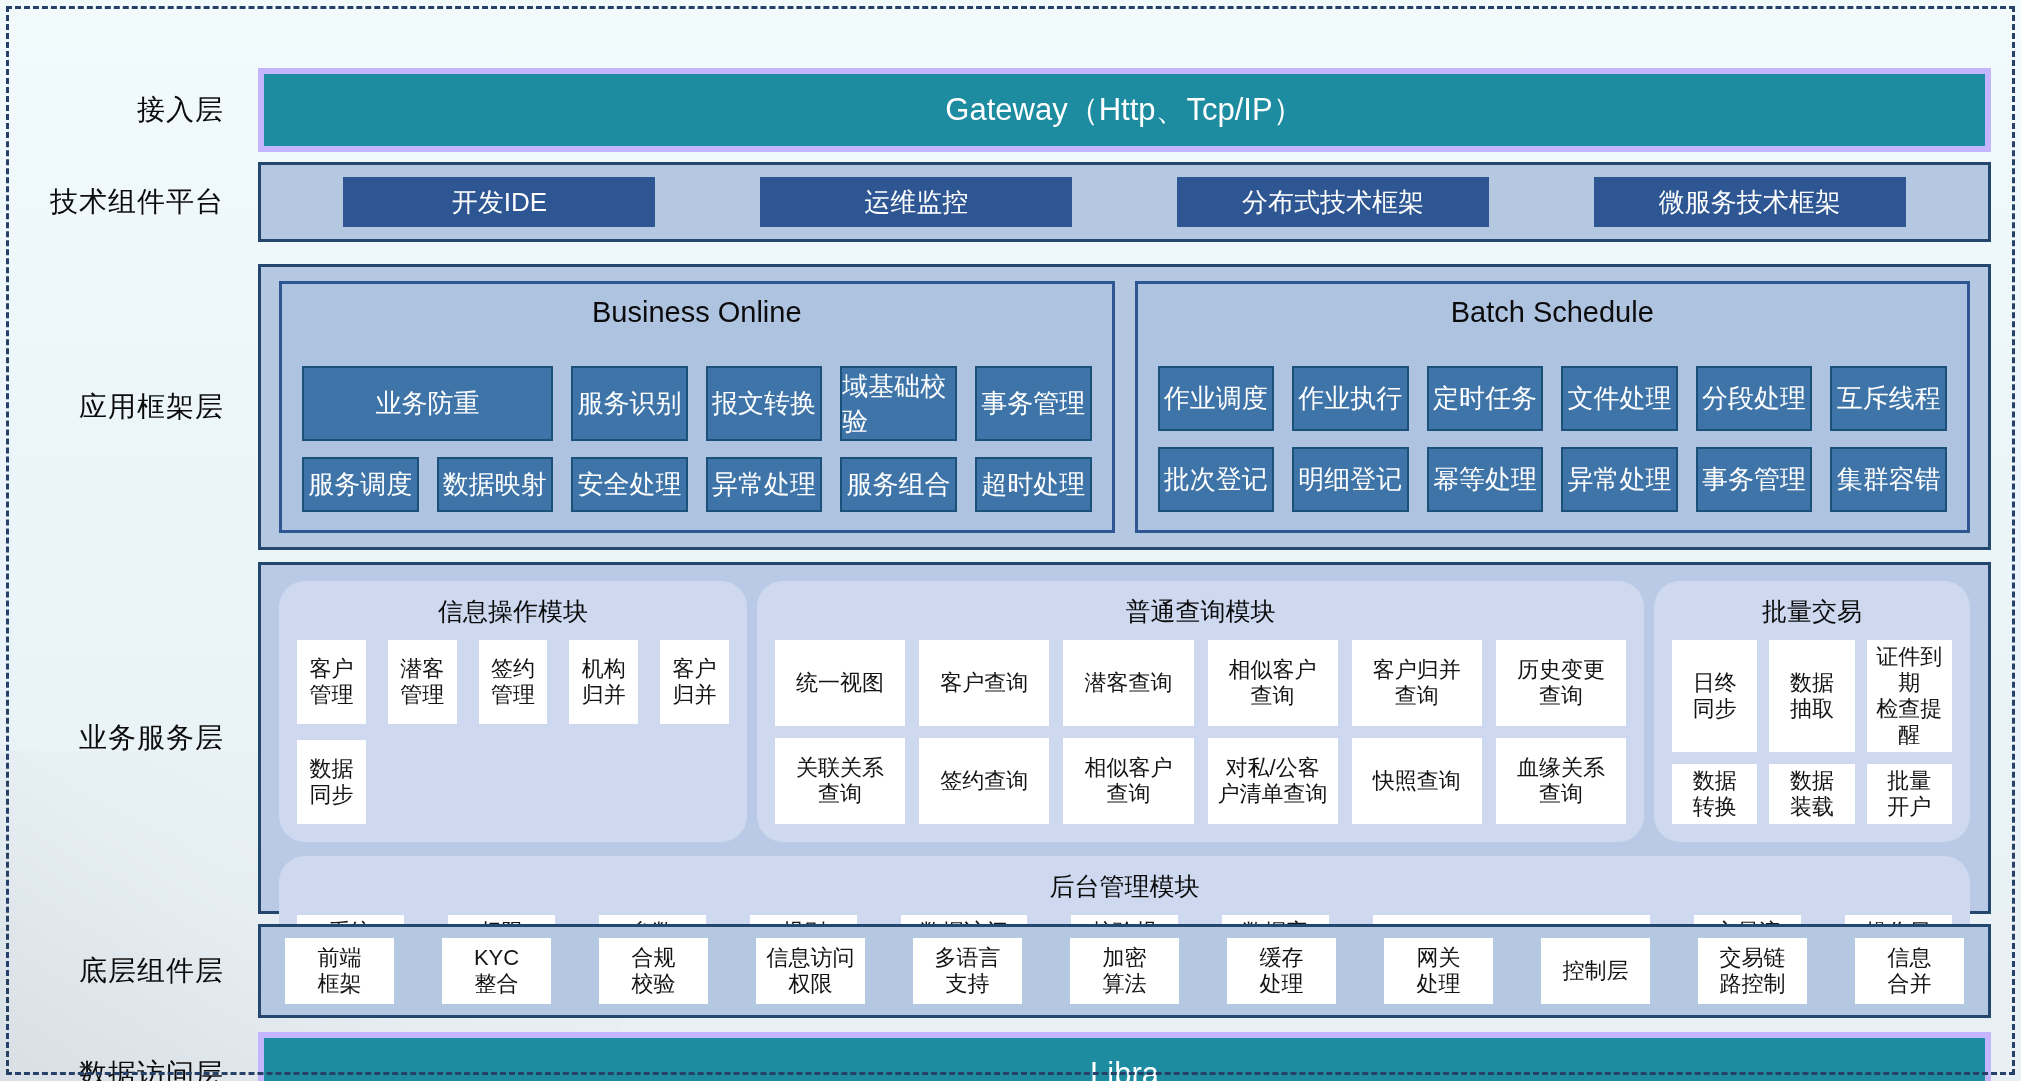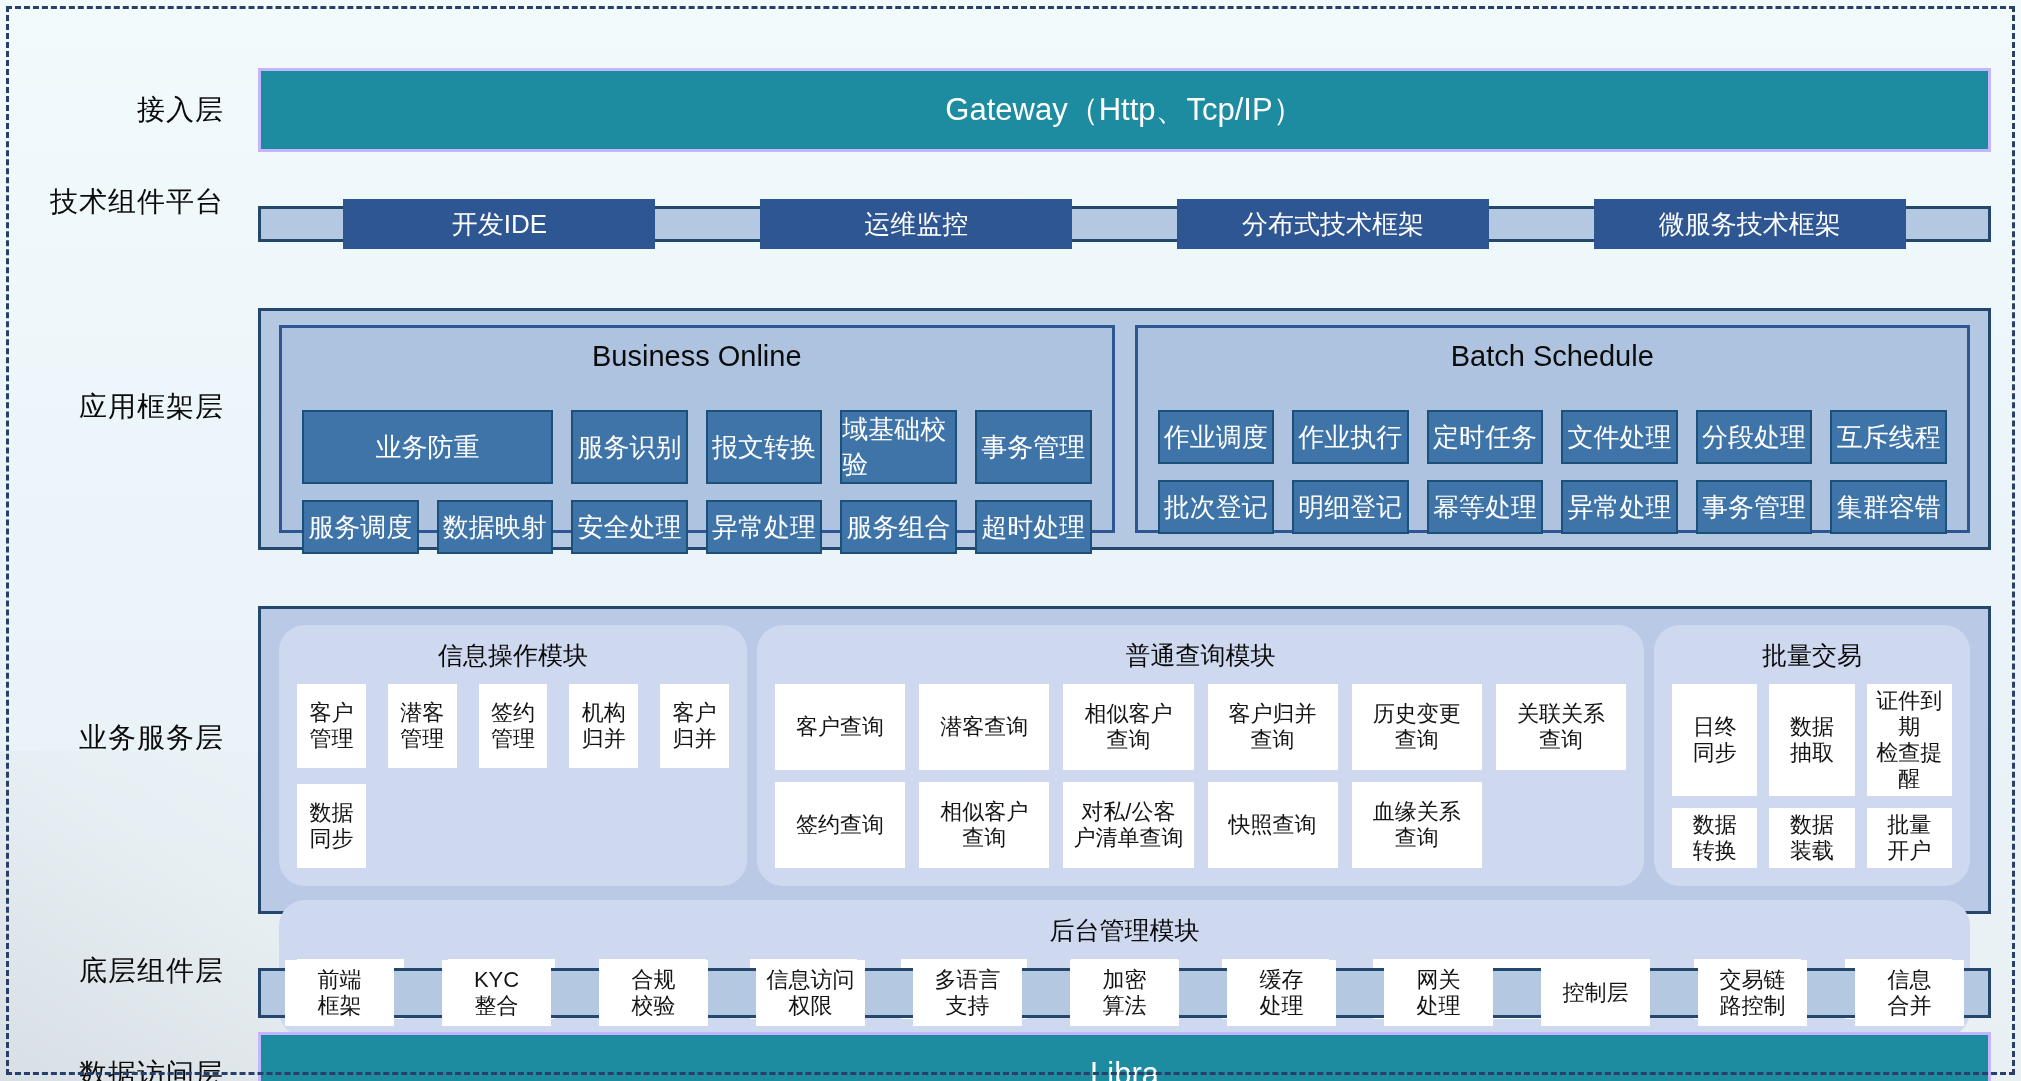--- a/index.html
+++ b/index.html
@@ -18,25 +18,25 @@
   .canvas{position:absolute;inset:0;box-sizing:border-box;padding:30px 30px 12px 0;
     display:flex;flex-direction:column;z-index:2;}
 
   .layer-row{display:flex;align-items:stretch;}
   .gutter{width:258px;flex:0 0 258px;display:flex;align-items:center;justify-content:flex-end;
     box-sizing:border-box;padding-right:34px;}
   .layer-label{font-size:28px;color:#0b0b0b;letter-spacing:1px;white-space:nowrap;}
   .content{flex:1;display:flex;}
 
   
-  .teal-bar{flex:1;background:#1e8ca0;border:3px solid #c4b5fd;box-sizing:border-box;
+  .teal-bar{flex:1;background:#1e8ca0;border:6px solid #c4b5fd;box-sizing:border-box;
     display:flex;align-items:center;justify-content:center;color:#ffffff;font-size:31px;}
 
   
-  .panel{background:#b5c8e2;border:3px solid #24476e;box-sizing:border-box;margin-top:44px;}
+  .panel{background:#b5c8e2;border:3px solid #24476e;box-sizing:border-box;}
   .tech-panel{flex:1;display:flex;align-items:center;justify-content:space-around;padding:0 30px;}
   .navy-btn{width:312px;height:50px;background:#2e5693;color:#fff;font-size:26px;
     display:flex;align-items:center;justify-content:center;}
 
   
   .app-panel{flex:1;display:flex;gap:20px;padding:14px 18px;}
   .app-box{flex:1;border:3px solid #2e5693;background:#aec3e0;box-sizing:border-box;
     display:flex;flex-direction:column;padding:4px 20px 18px;gap:25px;}
   .app-box-title{text-align:center;font-size:29px;color:#0b0b0b;padding:8px 0 12px;}
   .app-grid{flex:1;display:grid;grid-template-columns:repeat(6,1fr);gap:16px 18px;}
@@ -166,20 +166,21 @@
               <div class="cell">签约管理</div>
               <div class="cell">机构归并</div>
               <div class="cell">客户归并</div>
               <div class="cell">数据同步</div>
             </div>
           </div>
 
           <div class="module mod-query">
             <div class="module-title">普通查询模块</div>
             <div class="grid6">
+              <div class="cell">统一视图</div>
               <div class="cell">客户查询</div>
               <div class="cell">潜客查询</div>
               <div class="cell">相似客户
 查询</div>
               <div class="cell">客户归并
 查询</div>
               <div class="cell">历史变更
 查询</div>
               <div class="cell">关联关系
 查询</div>

